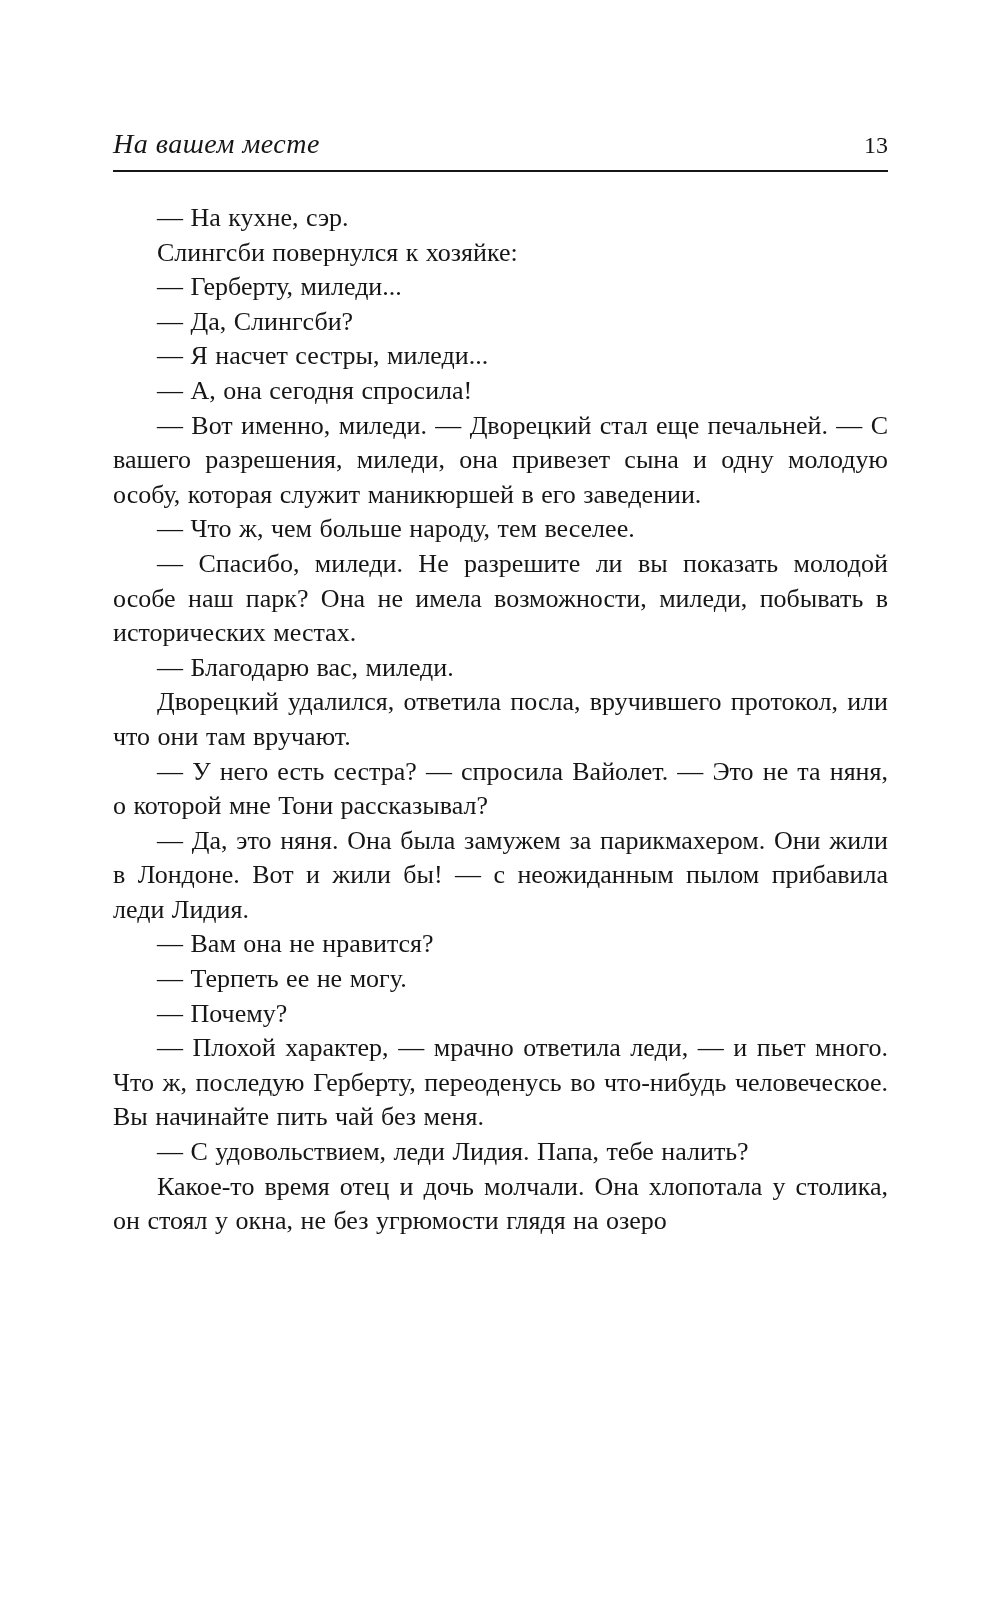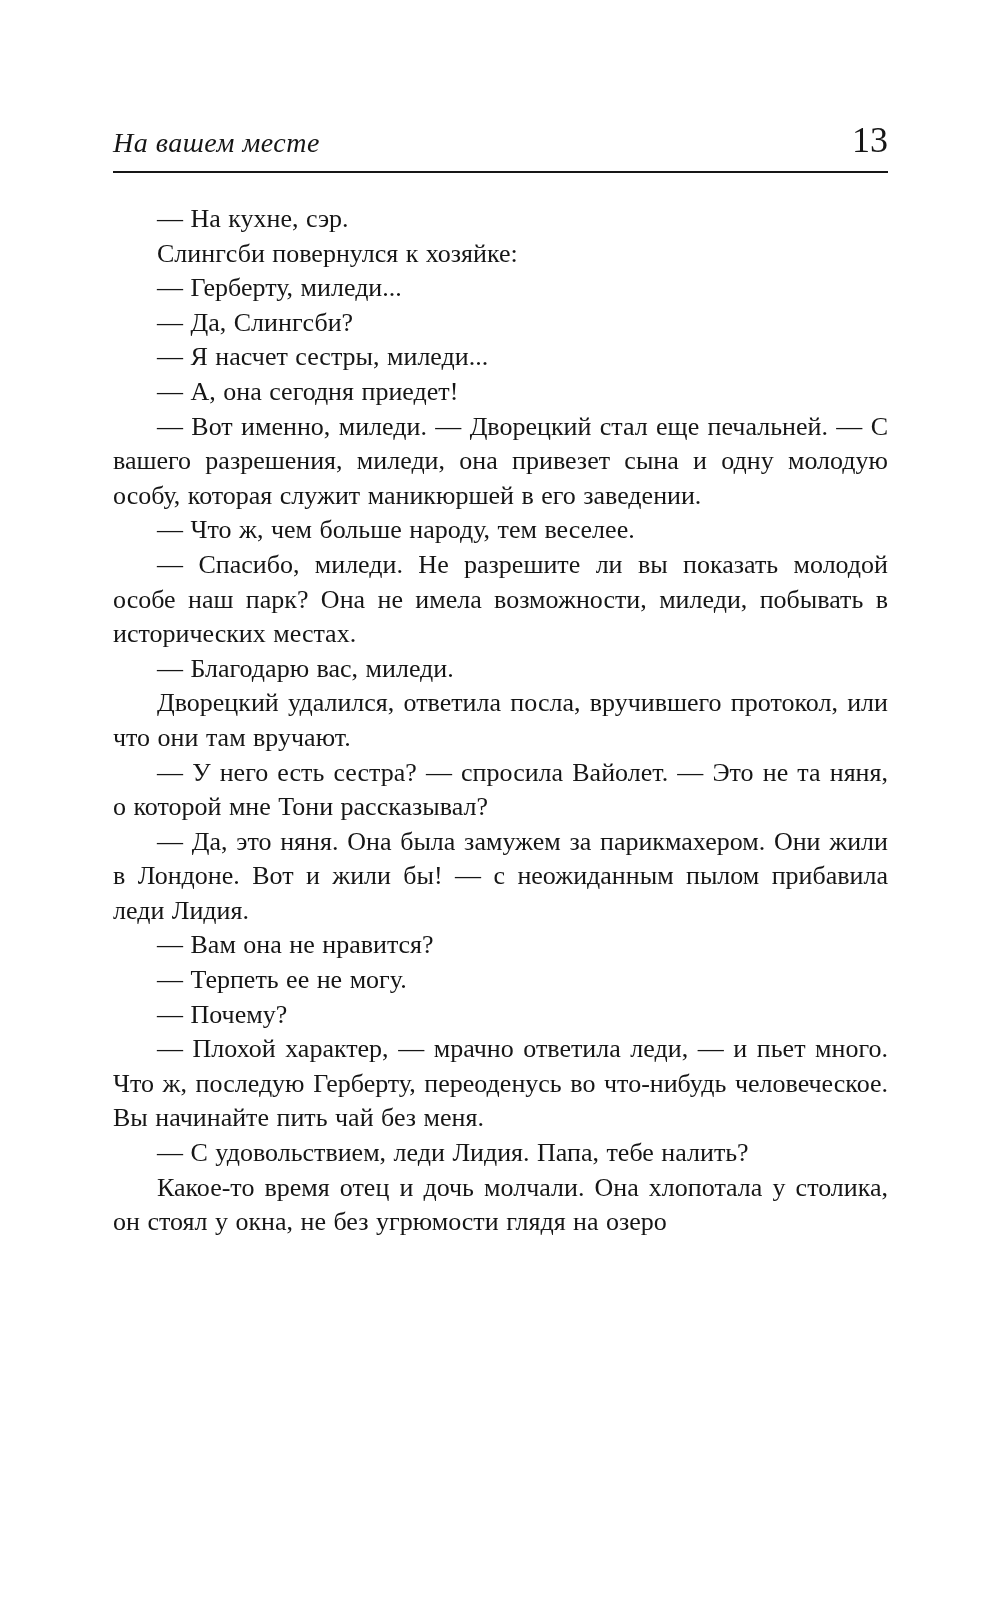--- a/index.html
+++ b/index.html
@@ -12,37 +12,37 @@
     width: 1000px;
     height: 1616px;
     background: #ffffff;
     color: #161616;
     font-family: "Liberation Serif", "DejaVu Serif", serif;
     overflow: hidden;
   }
   .content {
     position: absolute;
     left: 113px;
-    top: 119px;
+    top: 128px;
     width: 775px;
   }
   .running-head {
     display: flex;
     justify-content: space-between;
     align-items: baseline;
     border-bottom: 2px solid #161616;
     padding-bottom: 10px;
   }
   .running-title {
     font-style: italic;
     font-size: 28px;
     letter-spacing: 0.5px;
   }
   .page-number {
-    font-size: 36px;
+    font-size: 24px;
   }
   .text-block {
     margin-top: 29px;
   }
   .para {
     margin: 0;
     font-size: 26px;
     line-height: 34.6px;
     text-align: justify;
     text-indent: 44px;
@@ -60,21 +60,21 @@
       <span class="running-title">На вашем месте</span>
       <span class="page-number">13</span>
     </div>
 
     <div class="text-block">
         <p class="para">— На кухне, сэр.</p>
         <p class="para">Слингсби повернулся к хозяйке:</p>
         <p class="para">— Герберту, миледи...</p>
         <p class="para">— Да, Слингсби?</p>
         <p class="para">— Я насчет сестры, миледи...</p>
-        <p class="para">— А, она сегодня приедет!</p>
+        <p class="para">— А, она сегодня спросила!</p>
         <p class="para">— Вот именно, миледи. — Дворецкий стал еще печальней. — С вашего разрешения, миледи, она привезет сына и одну молодую особу, которая служит маникюршей в его заведении.</p>
         <p class="para">— Что ж, чем больше народу, тем веселее.</p>
         <p class="para">— Спасибо, миледи. Не разрешите ли вы показать молодой особе наш парк? Она не имела возможности, миледи, побывать в исторических местах.</p>
         <p class="para">— Благодарю вас, миледи.</p>
         <p class="para">Дворецкий удалился, ответила посла, вручившего протокол, или что они там вручают.</p>
         <p class="para">— У него есть сестра? — спросила Вайолет. — Это не та няня, о которой мне Тони рассказывал?</p>
         <p class="para">— Да, это няня. Она была замужем за парикмахером. Они жили в Лондоне. Вот и жили бы! — с неожиданным пылом прибавила леди Лидия.</p>
         <p class="para">— Вам она не нравится?</p>
         <p class="para">— Терпеть ее не могу.</p>
         <p class="para">— Почему?</p>

